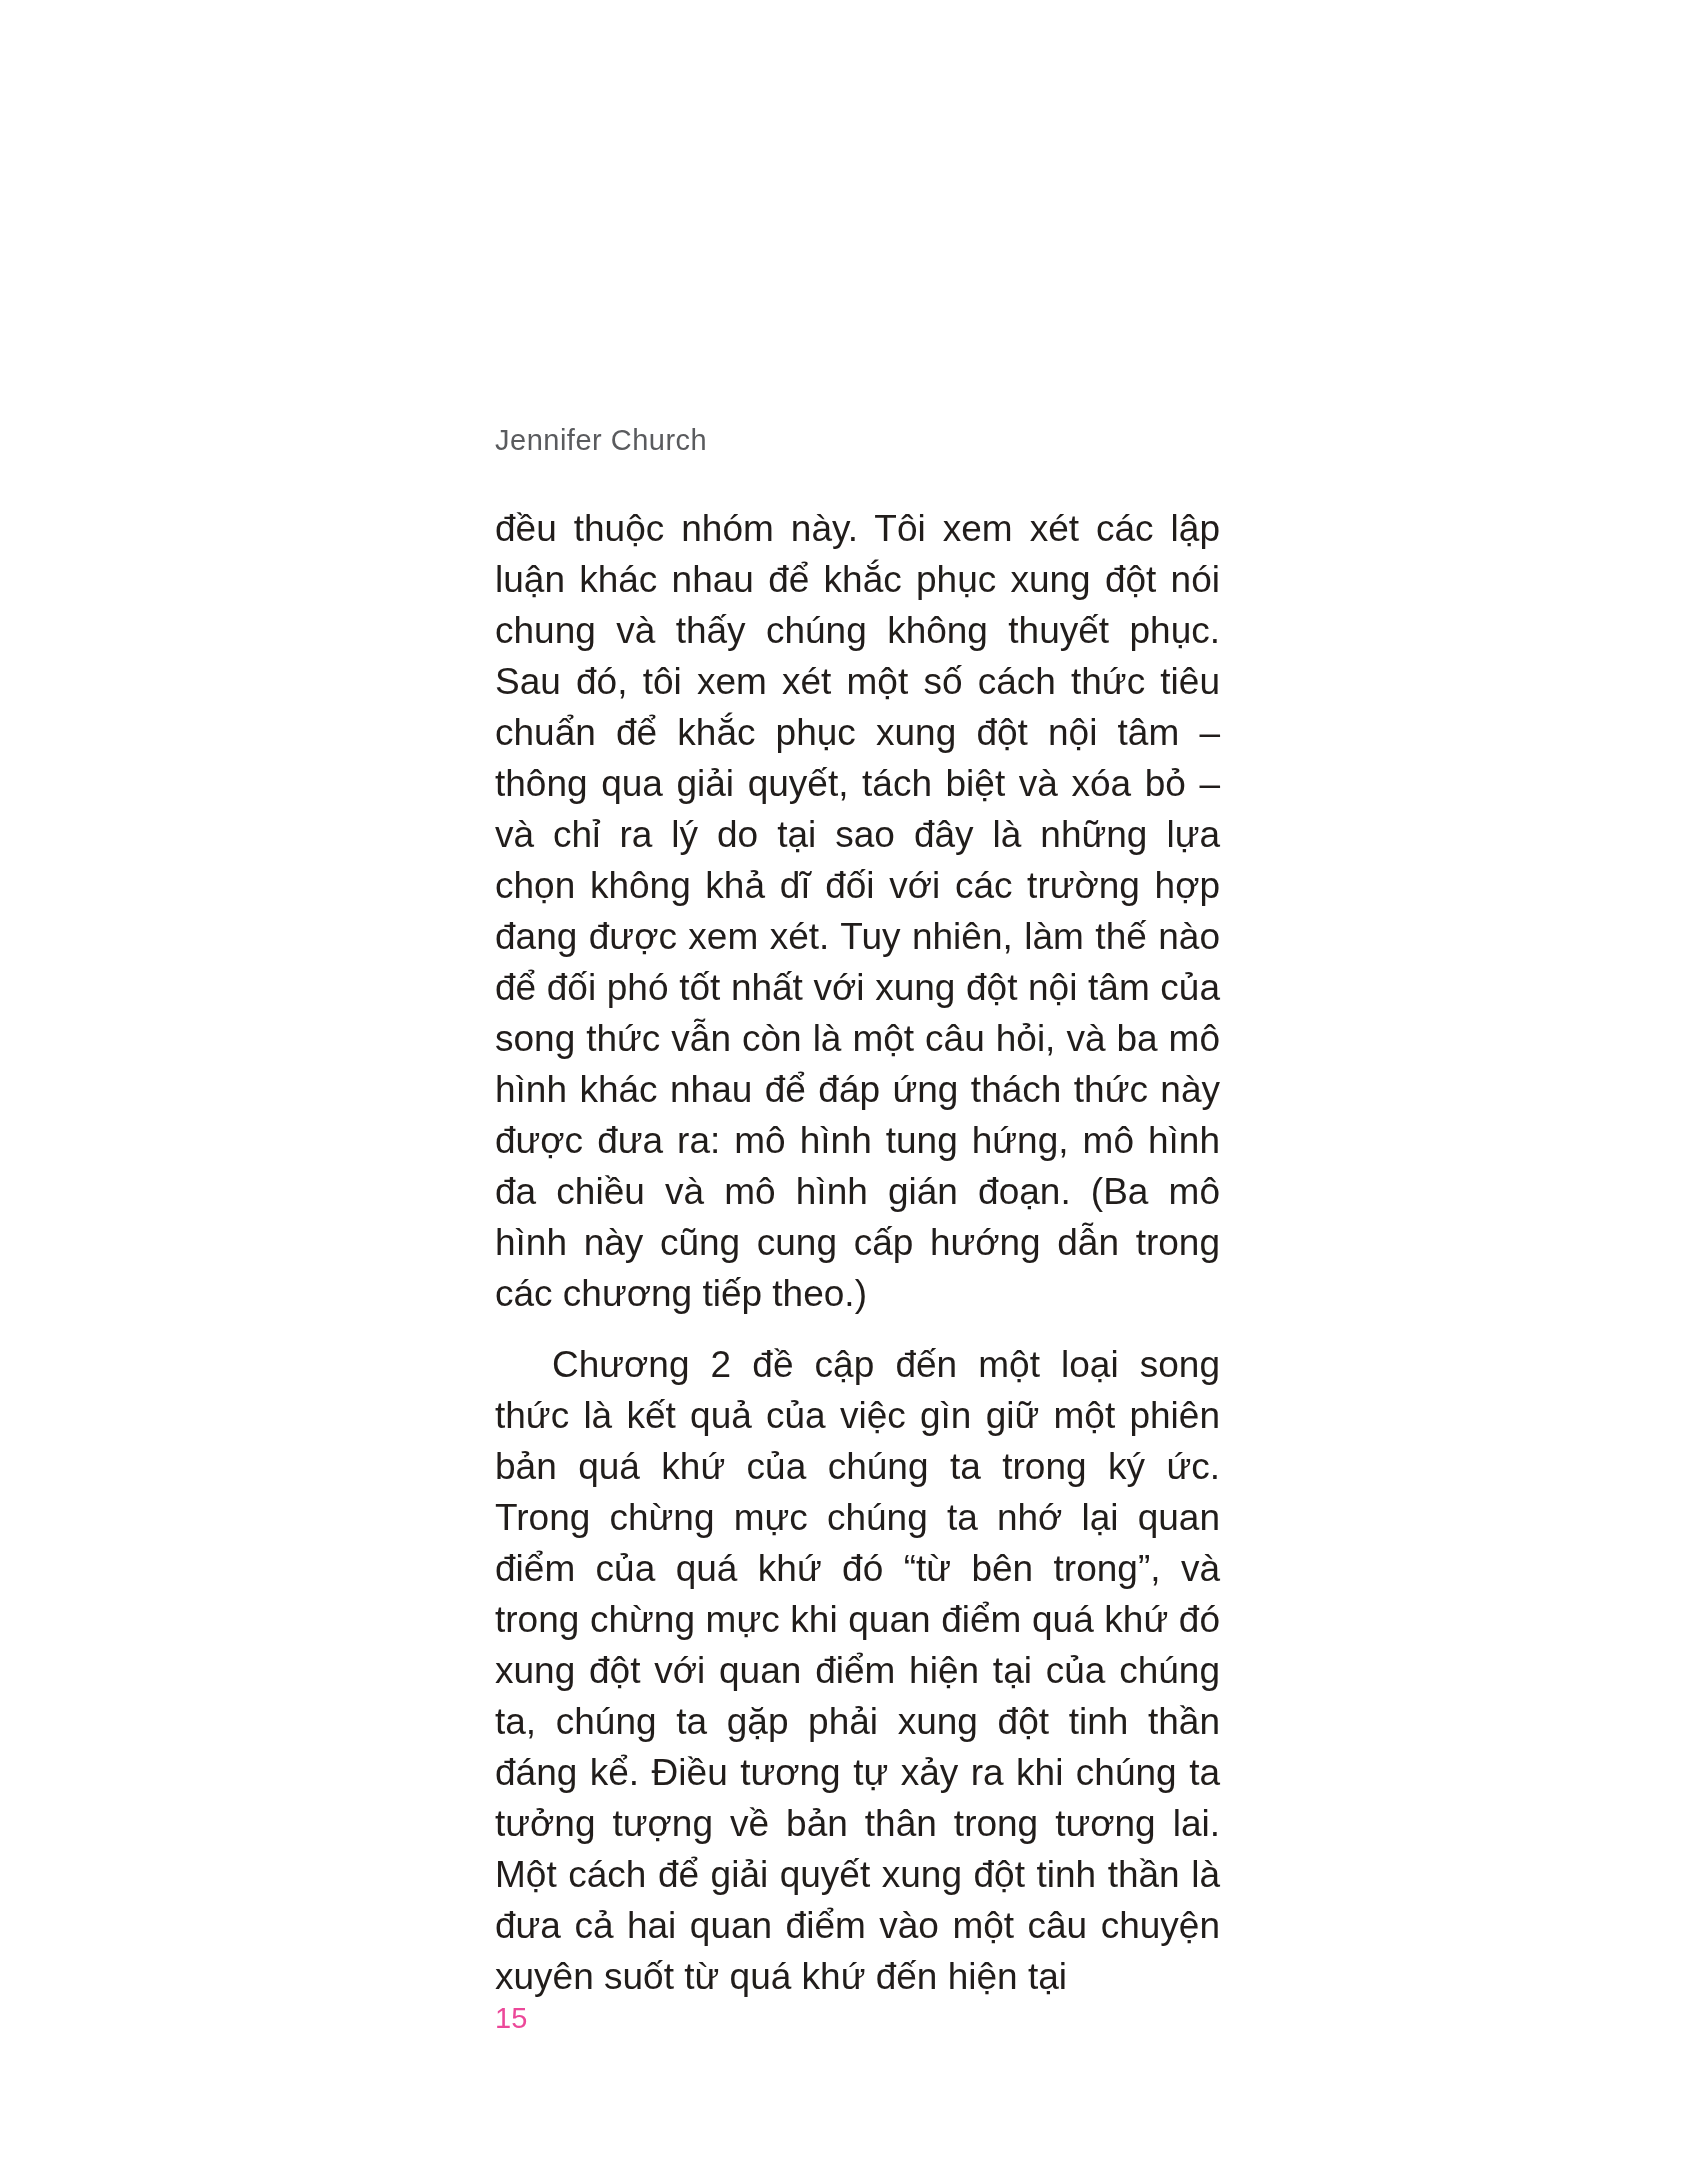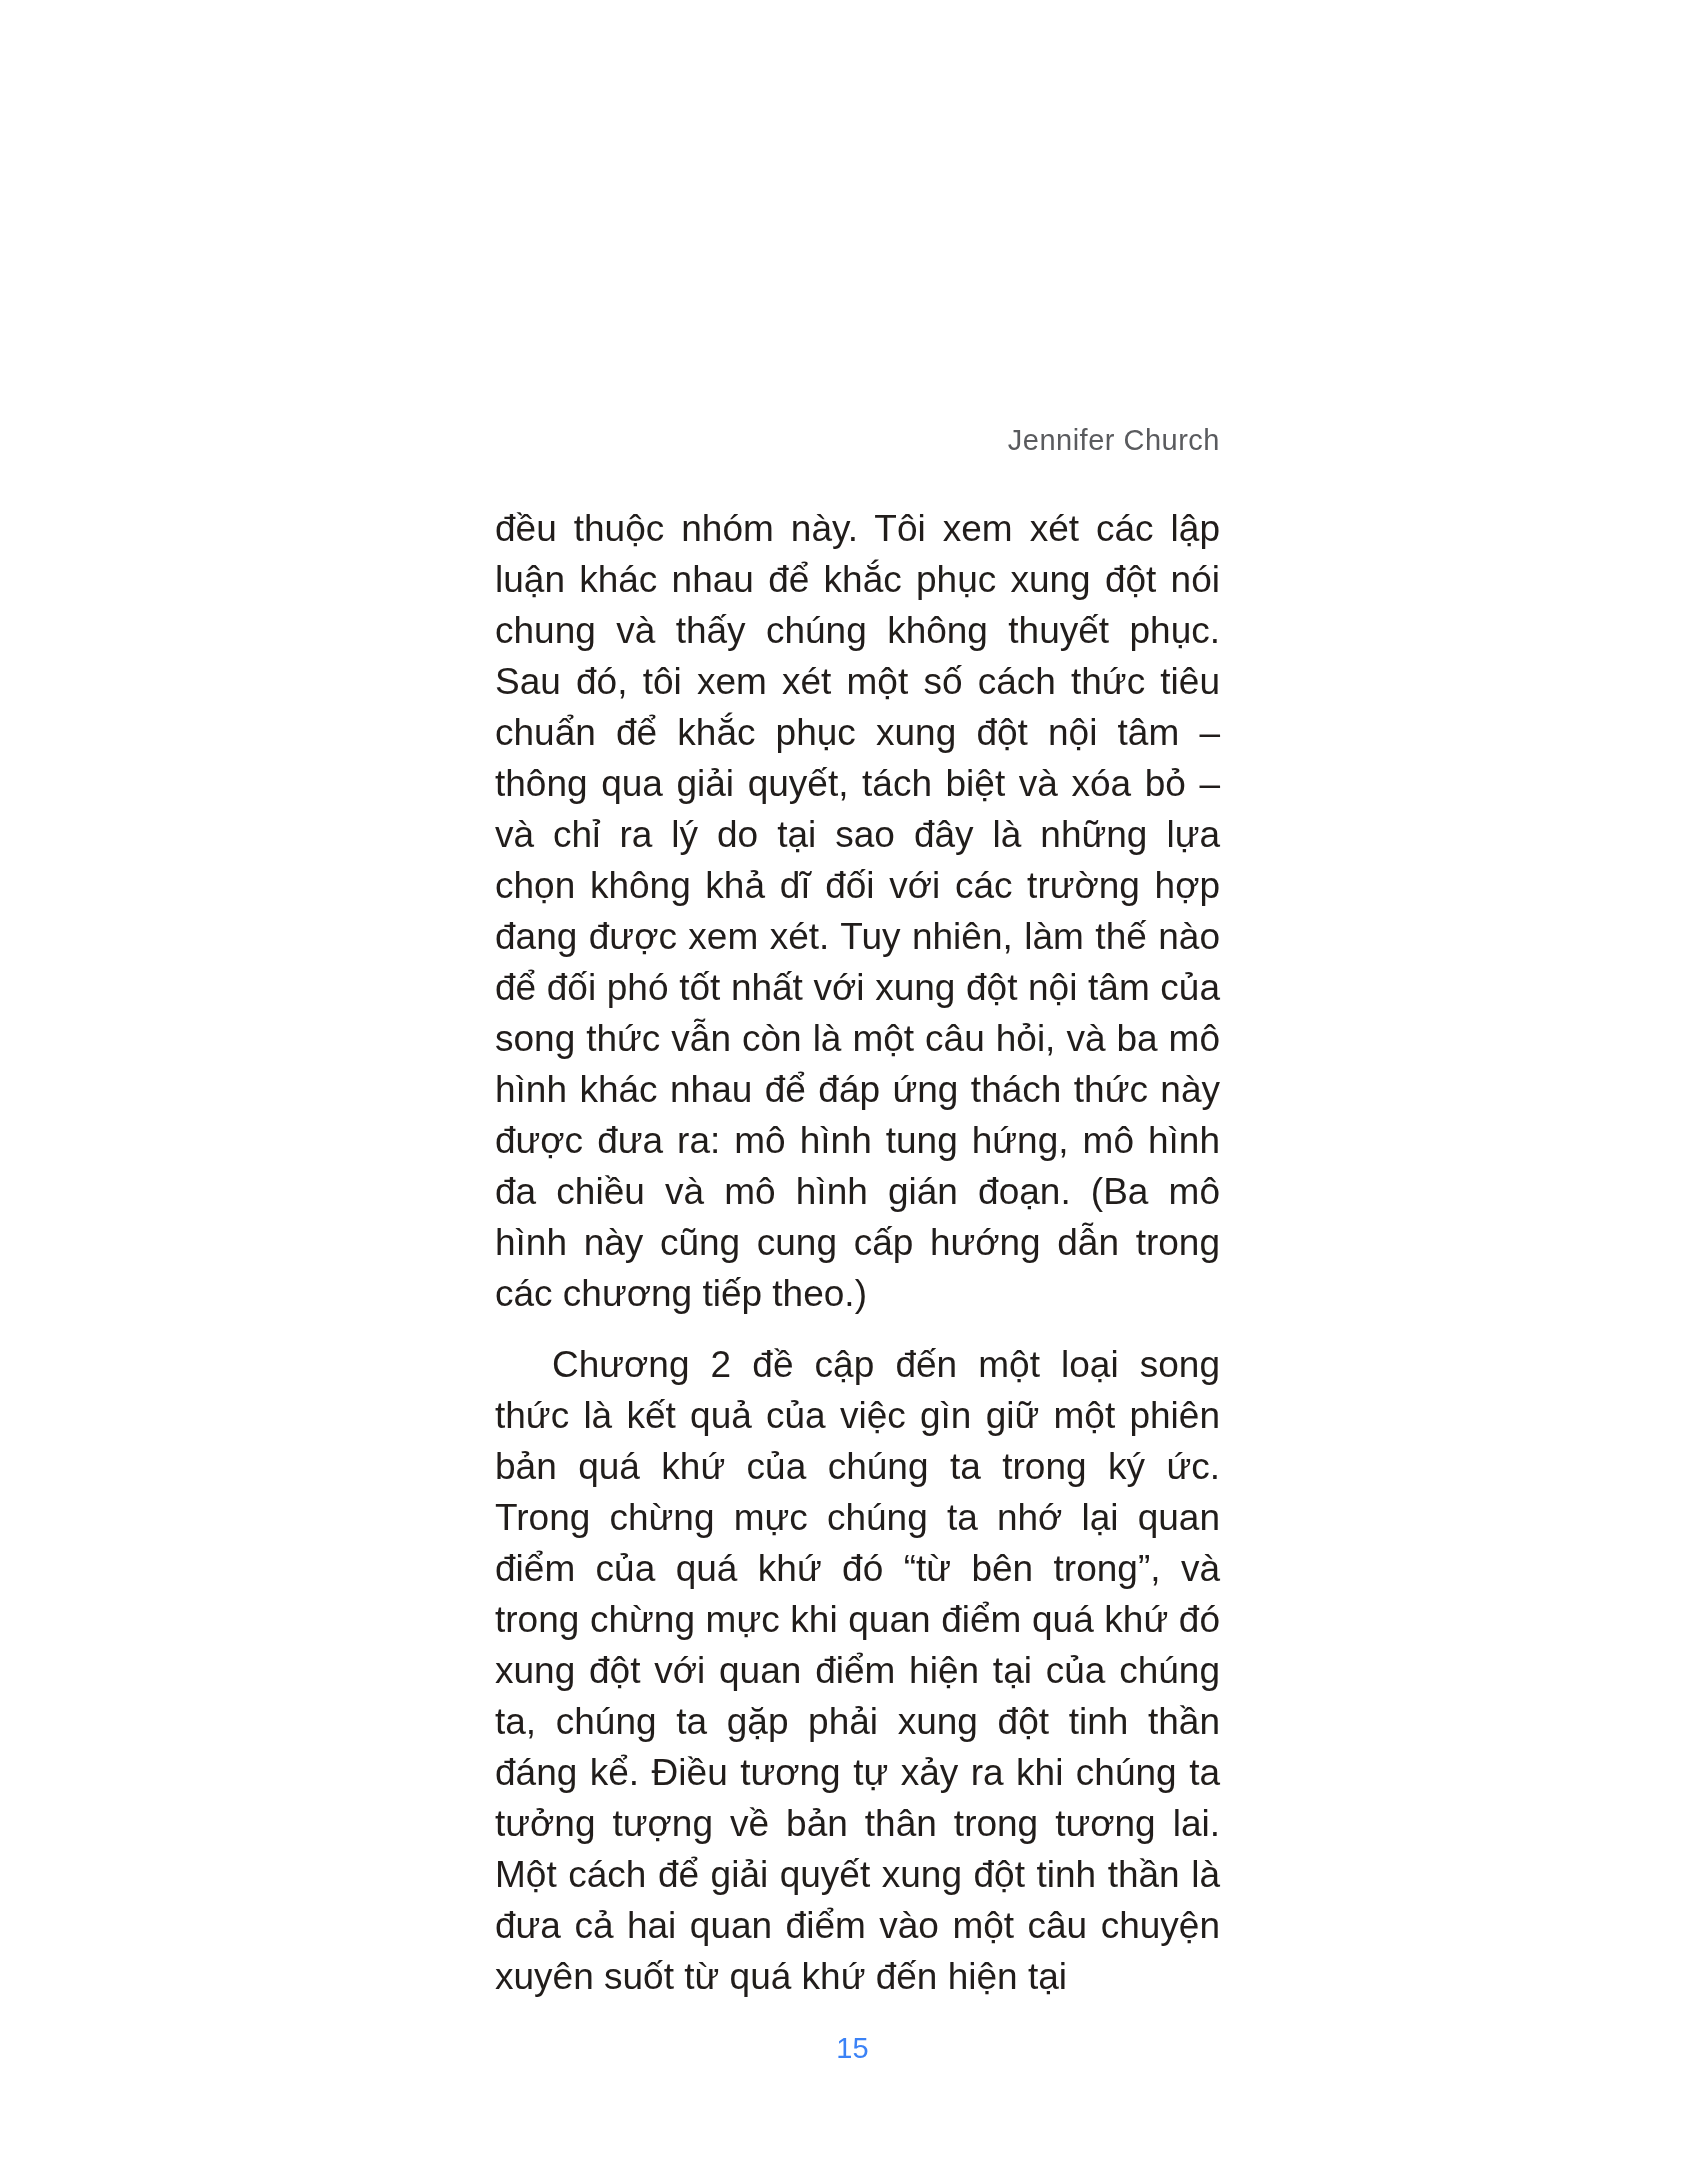--- a/index.html
+++ b/index.html
@@ -18,44 +18,42 @@
     position: absolute;
     left: 495px;
     top: 424px;
     width: 725px;
   }
   .running-head {
     font-family: "Liberation Sans", sans-serif;
     font-size: 29px;
     font-weight: 400;
     color: #5a5b5e;
-    text-align: right;
     letter-spacing: 0.5px;
     margin: 0 0 46px 0;
   }
   .body-text .para {
     font-family: Liberation Sans, sans-serif;
     font-size: 37px;
     line-height: 51px;
     color: #211d1b;
     text-align: justify;
     margin: 0;
   }
   .body-text .para + .para {
     margin-top: 20px;
   }
   .body-text .para.indented {
     text-indent: 57px;
   }
   .folio {
     font-family: "Liberation Sans", sans-serif;
     font-size: 29px;
-    color: #3b82f6;
-    text-align: center;
-    margin-top: 30px;
+    color: #ec4899;
+    text-align: left;
     padding-right: 10px;
   }
 </style>
 </head>
 <body>
 
 <div class="page">
   <div class="column">
     <div class="running-head">Jennifer Church</div>
     <div class="body-text">

